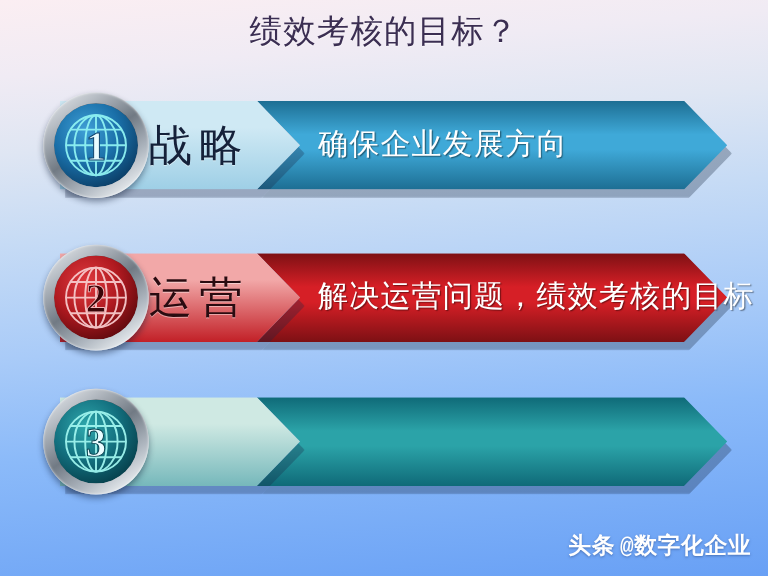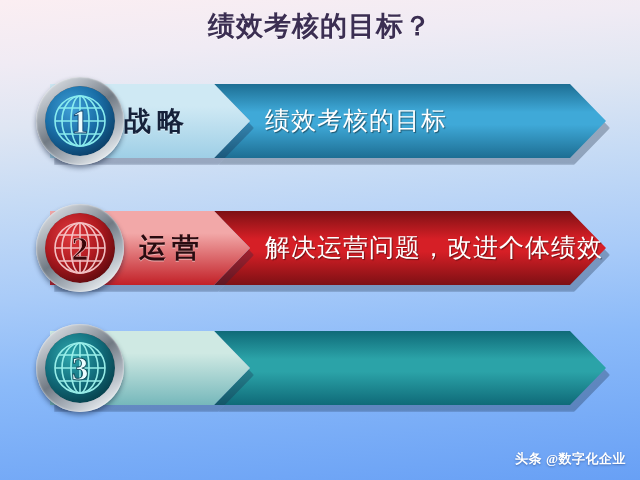--- a/index.html
+++ b/index.html
@@ -102,28 +102,27 @@
     clip-path: polygon(0 0, 164px 0, 200px 50%, 164px 100%, 0 100%);
   }
 
   
   .label-left {
     position: absolute;
     left: 124px;
     top: 10px;
     height: 74px;
     line-height: 74px;
-    font-size: 27px;
+    font-size: 36px;
     letter-spacing: 6px;
     color: #15213a;
     white-space: nowrap;
     text-shadow: 0 1px 0 rgba(255,255,255,0.45);
-    font-weight: bold;
-  }
-  .label-left.on-red { color: #2a0b10; margin-left: 15px; }
+  }
+  .label-left.on-red { color: #2a0b10; }
   .label-right {
     position: absolute;
     left: 265px;
     top: 10px;
     height: 74px;
     line-height: 74px;
     font-size: 25px;
     letter-spacing: 1px;
     color: #ffffff;
     white-space: nowrap;
@@ -151,41 +150,41 @@
     overflow: hidden;
     box-shadow: inset 0 2px 5px rgba(0,0,0,0.55);
   }
   .badge-inner svg { display: block; }
 
   
   #watermark {
     position: absolute;
     right: 14px;
     bottom: 12px;
-    font-family: Liberation Serif, serif;
-    font-size: 13px;
+    font-family: Liberation Mono, monospace;
+    font-size: 19px;
     font-weight: bold;
     color: #ffffff;
     letter-spacing: 0.5px;
     text-shadow: 0 1px 2px rgba(30,60,120,0.5);
     white-space: nowrap;
   }
   #watermark .wm-tag { margin-right: 4px; }
 </style>
 </head>
 <body>
 
 <div id="slide" style="background-image: linear-gradient(175deg, rgb(251, 238, 242) 0%, rgb(240, 235, 244) 12%, rgb(223, 230, 243) 24%, rgb(198, 219, 245) 38%, rgb(169, 203, 248) 56%, rgb(139, 186, 249) 72%, rgb(104, 160, 245) 100%);">
 
-  <div id="title" style="color: rgb(59, 46, 82); font-weight: bold;">绩效考核的目标？</div>
+  <div id="title" style="color: rgb(59, 46, 82);">绩效考核的目标？</div>
 
   <div class="row" id="row-0">
     <div class="bar-dark-shadow"></div>
     <div class="bar-dark" style="background: linear-gradient(rgb(29, 110, 147) 0%, rgb(63, 169, 216) 38%, rgb(63, 169, 216) 55%, rgb(29, 110, 147) 100%);"></div>
-    <div class="label-right">绩效考核的目标</div>
+    <div class="label-right">确保企业发展方向</div>
     <div class="bar-light-shadow"></div>
     <div class="bar-light" style="background: linear-gradient(rgb(207, 233, 244) 0%, rgb(207, 233, 244) 30%, rgb(158, 207, 230) 100%);"></div>
     <div class="label-left">战略</div>
     <div class="badge">
       <div class="badge-inner">
         <svg width="70" height="70" viewBox="0 0 70 70" aria-hidden="true">
           <defs>
             <radialGradient id="gg0" cx="38%" cy="32%" r="72%">
               <stop offset="0%" stop-color="#3f9fd6"></stop>
               <stop offset="55%" stop-color="#1a6fa8"></stop>
@@ -204,21 +203,21 @@
           </g>
           <text x="35" y="47" text-anchor="middle" font-family="Liberation Serif, serif" font-size="34" font-weight="bold" fill="#eafcff" stroke="#0b3f68" stroke-width="0.8">1</text>
         </svg>
       </div>
     </div>
   </div>
 
   <div class="row" id="row-1">
     <div class="bar-dark-shadow"></div>
     <div class="bar-dark" style="background: linear-gradient(rgb(125, 16, 20) 0%, rgb(214, 31, 38) 38%, rgb(214, 31, 38) 55%, rgb(125, 16, 20) 100%);"></div>
-    <div class="label-right">解决运营问题，改进个体绩效</div>
+    <div class="label-right">解决运营问题，绩效考核的目标</div>
     <div class="bar-light-shadow"></div>
     <div class="bar-light" style="background: linear-gradient(rgb(242, 168, 168) 0%, rgb(242, 168, 168) 30%, rgb(194, 32, 39) 100%);"></div>
     <div class="label-left on-red">运营</div>
     <div class="badge">
       <div class="badge-inner">
         <svg width="70" height="70" viewBox="0 0 70 70" aria-hidden="true">
           <defs>
             <radialGradient id="gg1" cx="38%" cy="32%" r="72%">
               <stop offset="0%" stop-color="#e03a3f"></stop>
               <stop offset="55%" stop-color="#b01a20"></stop>

